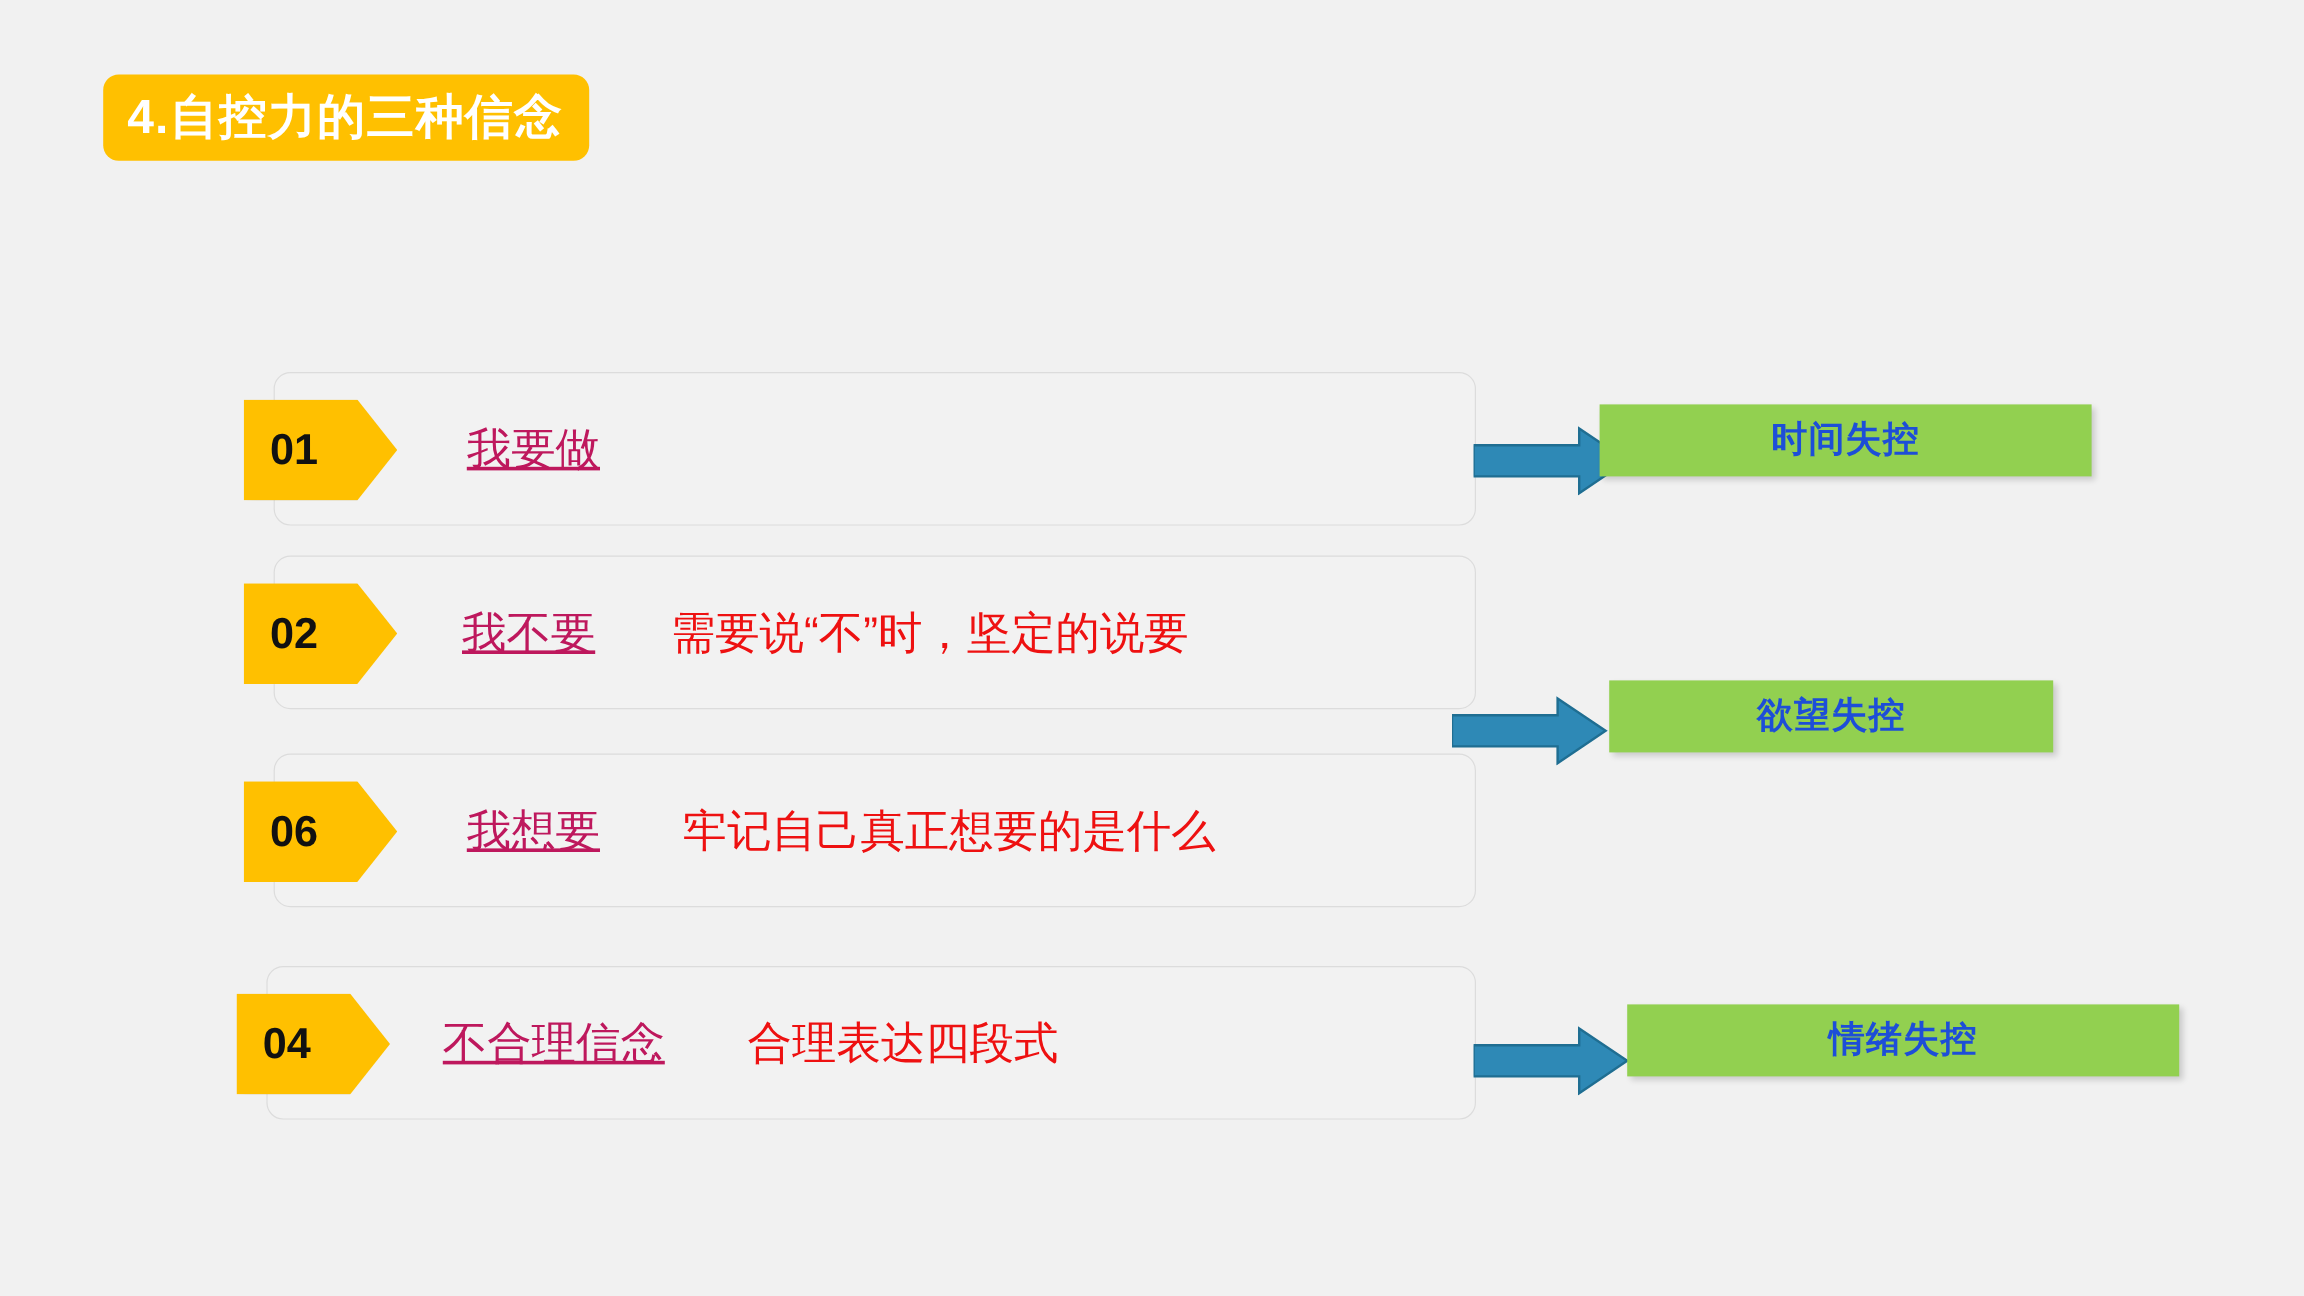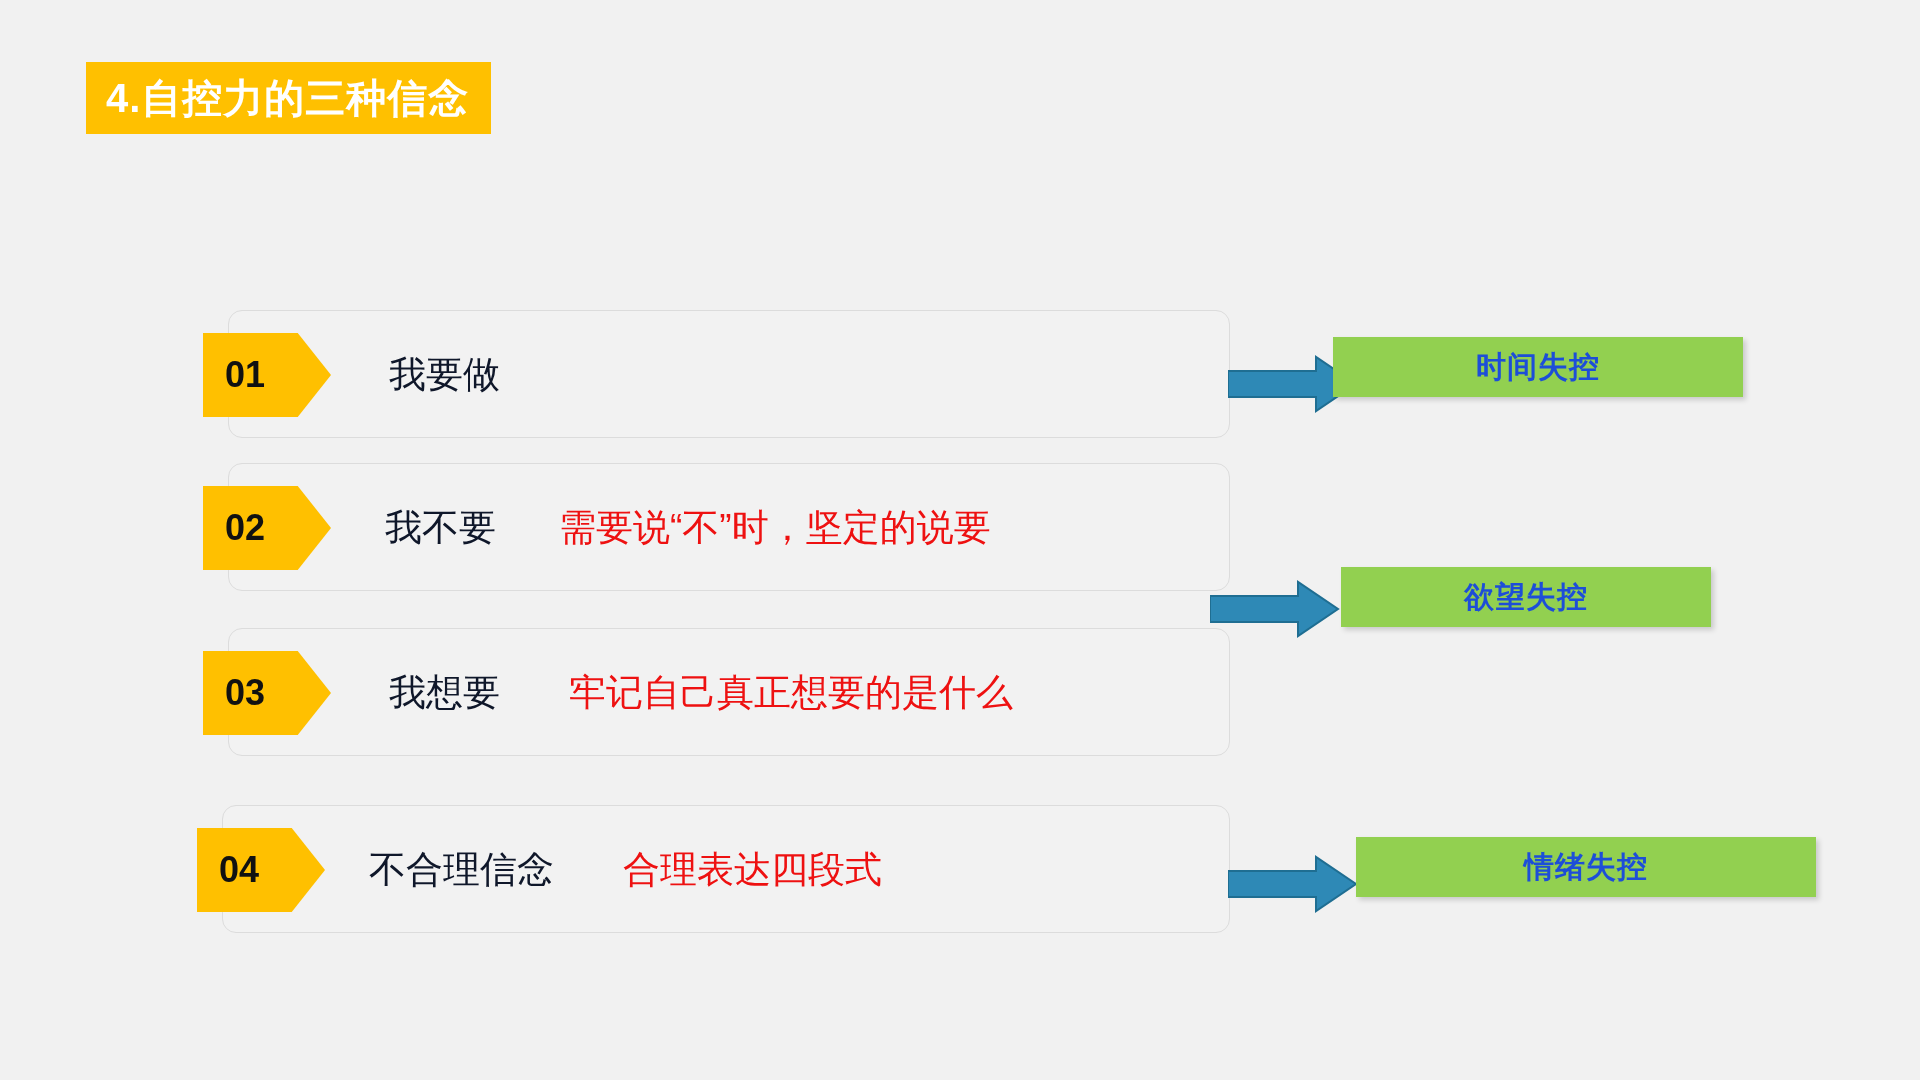--- a/index.html
+++ b/index.html
@@ -10,21 +10,21 @@
     font-family:"Liberation Sans","DejaVu Sans",sans-serif;
     overflow:hidden;
   }
   .slide { position:relative; width:1920px; height:1080px; background:#f1f1f1; }
 
   
   .title-band {
     position:absolute; left:86px; top:62px;
     height:72px; padding:0 22px 0 20px;
     background:#FFC000;
-    display:flex; align-items:center;
+    display:flex; align-items:center;border-radius:13px;
   }
   .title-band .title-text {
     font-size:40px; font-weight:bold; color:#ffffff;
     letter-spacing:1px; line-height:1; white-space:nowrap;
   }
 
   
   .card {
     position:absolute;
     height:128px;
@@ -49,21 +49,21 @@
     -webkit-clip-path: polygon(0 0, 74% 0, 100% 50%, 74% 100%, 0 100%);
     clip-path: polygon(0 0, 74% 0, 100% 50%, 74% 100%, 0 100%);
     filter: drop-shadow(5px 4px 4px rgba(0,0,0,0.30));
   }
   .badge .badge-num {
     font-size:36px; font-weight:bold; color:#111111; line-height:1;
   }
 
   .card-label {
     position:absolute;
-    font-size:37px; color:#0f172a; line-height:1; white-space:nowrap;
+    font-size:37px; color:#be185d; line-height:1; white-space:nowrap;text-decoration:underline;
   }
   .card-desc {
     position:absolute;
     font-size:37px; color:#ee1111; line-height:1; white-space:nowrap;
   }
 
   
   .block-arrow { position:absolute; }
   .block-arrow svg { display:block; }
 
@@ -103,21 +103,21 @@
         <span class="badge-num">02</span>
       </div>
       <span class="card-label" style="left:156px;">我不要</span>
       <span class="card-desc" style="left:330px;">需要说“不”时，坚定的说要</span>
     </div>
   </div>
 
   <div class="card" style="left:228px; top:628px; width:1002px;">
     <div class="card-inner">
       <div class="badge">
-        <span class="badge-num">03</span>
+        <span class="badge-num">06</span>
       </div>
       <span class="card-label" style="left:160px;">我想要</span>
       <span class="card-desc" style="left:340px;">牢记自己真正想要的是什么</span>
     </div>
   </div>
 
   <div class="card" style="left:222px; top:805px; width:1008px;">
     <div class="card-inner">
       <div class="badge">
         <span class="badge-num">04</span>

